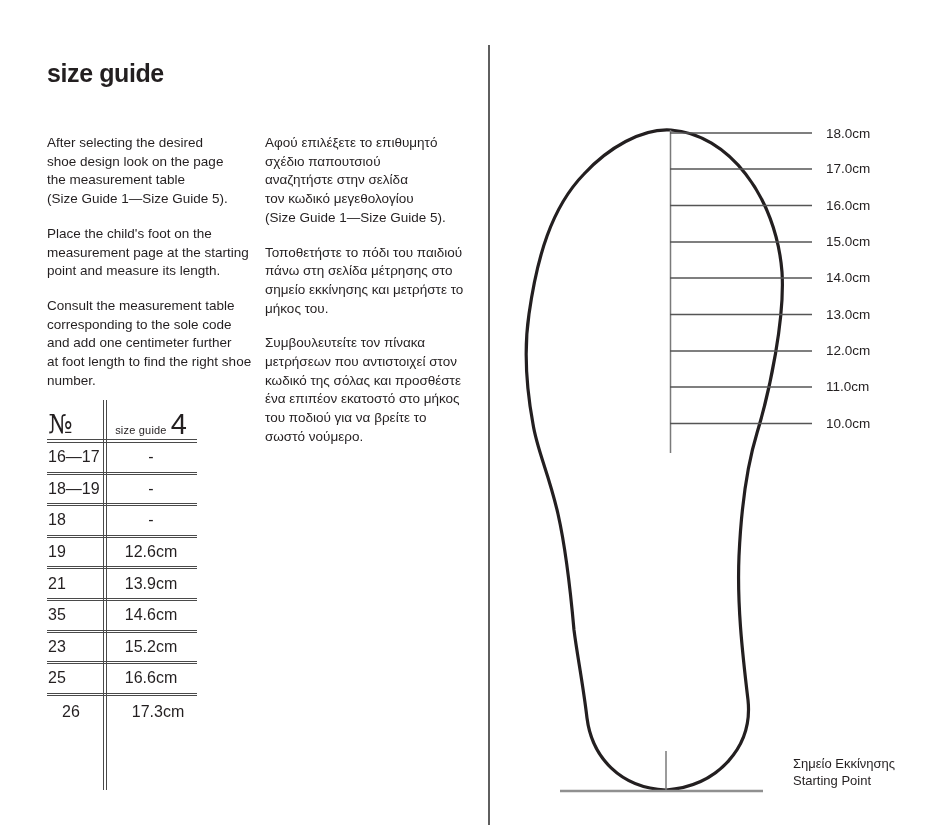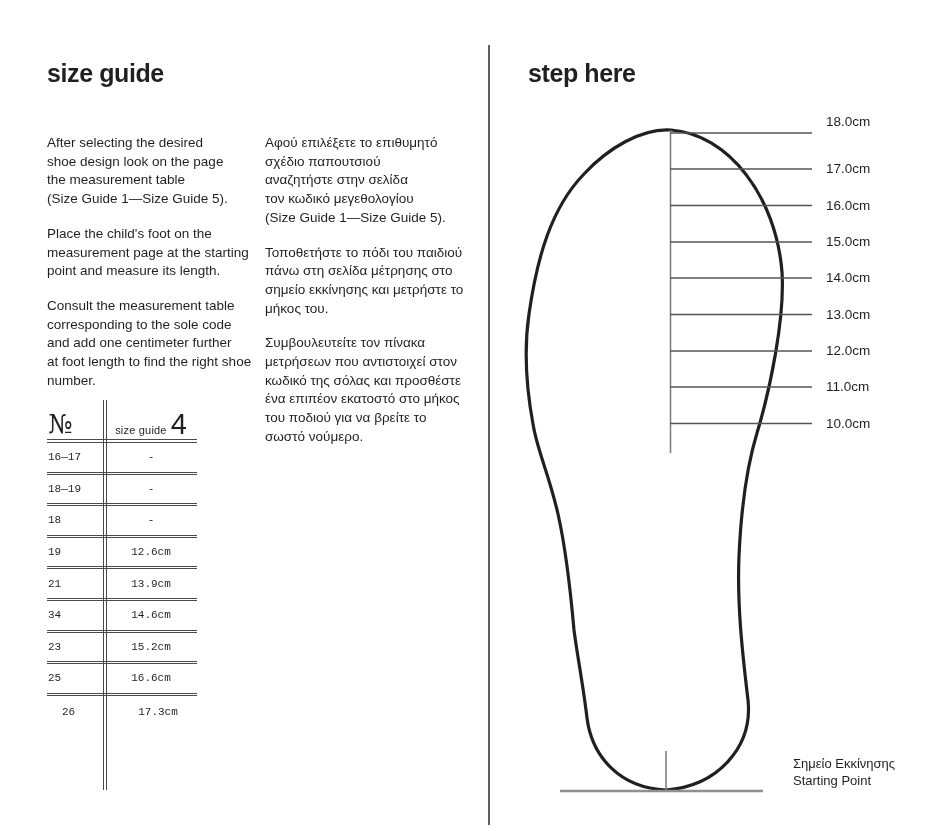--- a/index.html
+++ b/index.html
@@ -18,21 +18,21 @@
 
   
   .table{position:absolute;left:47px;top:400px;width:150px;height:390px;}
   .vrule{position:absolute;left:56px;top:0;bottom:0;width:0;border-left:4px double #4a4a4a;}
   .thead{display:flex;align-items:flex-end;height:39px;}
   .th-no{width:57px;font-family:"DejaVu Serif",serif;font-size:26px;line-height:0.9;padding:0 0 3px 1px;}
   .th-guide{flex:1;display:flex;align-items:baseline;justify-content:center;gap:4px;padding-bottom:3px;}
   .th-guide .small{font-size:11px;letter-spacing:0.2px;}
   .th-guide .big{font-size:29px;line-height:0.8;font-weight:400;}
   .head-rule{height:0;border-top:4px double #4a4a4a;}
-  .t-row{display:flex;align-items:center;height:31.6px;box-sizing:border-box;border-bottom:3px double #4a4a4a;font-size:11px;font-family:Liberation Mono, monospace;}
+  .t-row{display:flex;align-items:center;height:31.6px;box-sizing:border-box;border-bottom:3px double #4a4a4a;font-size:16px;}
   .t-row:last-child{border-bottom:none;margin-left:14px;}
   .c-no{width:57px;padding-left:1px;}
   .c-len{flex:1;text-align:center;}
 
   
   .foot-svg{position:absolute;left:490px;top:110px;}
   .cm-label{position:absolute;left:826px;width:70px;height:16px;font-size:13.5px;color:#231f20;}
   .caption{position:absolute;left:793px;top:756px;font-size:13px;line-height:16.5px;white-space:pre;}
 </style>
 </head>
@@ -102,39 +102,38 @@
         </div>
       <div class="t-row">
           <div class="c-no">19</div>
           <div class="c-len">12.6cm</div>
         </div>
       <div class="t-row">
           <div class="c-no">21</div>
           <div class="c-len">13.9cm</div>
         </div>
       <div class="t-row">
-          <div class="c-no">34</div>
+          <div class="c-no">35</div>
           <div class="c-len">14.6cm</div>
         </div>
       <div class="t-row">
           <div class="c-no">23</div>
           <div class="c-len">15.2cm</div>
         </div>
       <div class="t-row">
           <div class="c-no">25</div>
           <div class="c-len">16.6cm</div>
         </div>
       <div class="t-row">
           <div class="c-no">26</div>
           <div class="c-len">17.3cm</div>
         </div>
     </div>
   </div>
 
-  <div class="h1" style="left:528px;top:59px;">step here</div>
 
   <svg class="foot-svg" width="330" height="690" viewBox="490 110 330 690">
     <path d="M 671 130
          C 728 134, 776 196, 782 272
          C 785 318, 770 390, 757 433
          C 746 469, 741 512, 739 556
          C 737 603, 742 650, 748 700
          C 753 747, 718 786, 666 790
          C 620 788, 592 757, 587 718
          C 583 684, 577 654, 574 630
@@ -150,21 +149,21 @@
     <line x1="670" y1="242" x2="812" y2="242" stroke="#555555" stroke-width="1.3"></line>
     <line x1="670" y1="278" x2="812" y2="278" stroke="#555555" stroke-width="1.3"></line>
     <line x1="670" y1="314.5" x2="812" y2="314.5" stroke="#555555" stroke-width="1.3"></line>
     <line x1="670" y1="351" x2="812" y2="351" stroke="#555555" stroke-width="1.3"></line>
     <line x1="670" y1="387" x2="812" y2="387" stroke="#555555" stroke-width="1.3"></line>
     <line x1="670" y1="423.5" x2="812" y2="423.5" stroke="#555555" stroke-width="1.3"></line>
     <line x1="560" y1="791" x2="763" y2="791" stroke="#909090" stroke-width="2.5"></line>
     <line x1="666" y1="751" x2="666" y2="790" stroke="#7a7a7a" stroke-width="1.5"></line>
   </svg>
 
-  <div class="cm-label" style="top:114px;">18.0cm</div>
+  <div class="cm-label" style="top:126px;">18.0cm</div>
   <div class="cm-label" style="top:161px;">17.0cm</div>
   <div class="cm-label" style="top:197.5px;">16.0cm</div>
   <div class="cm-label" style="top:234px;">15.0cm</div>
   <div class="cm-label" style="top:270px;">14.0cm</div>
   <div class="cm-label" style="top:306.5px;">13.0cm</div>
   <div class="cm-label" style="top:343px;">12.0cm</div>
   <div class="cm-label" style="top:379px;">11.0cm</div>
   <div class="cm-label" style="top:415.5px;">10.0cm</div>
 
   <div class="caption"><span>Σημείο Εκκίνησης</span><br><span>Starting Point</span></div>

